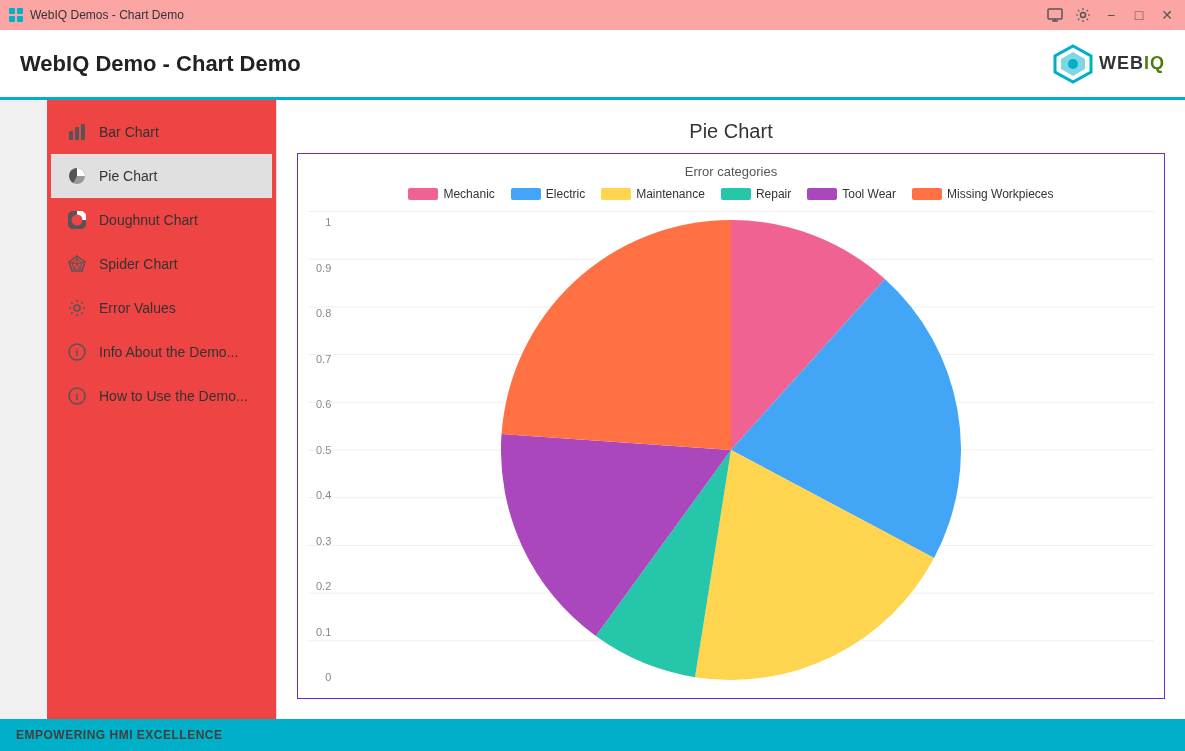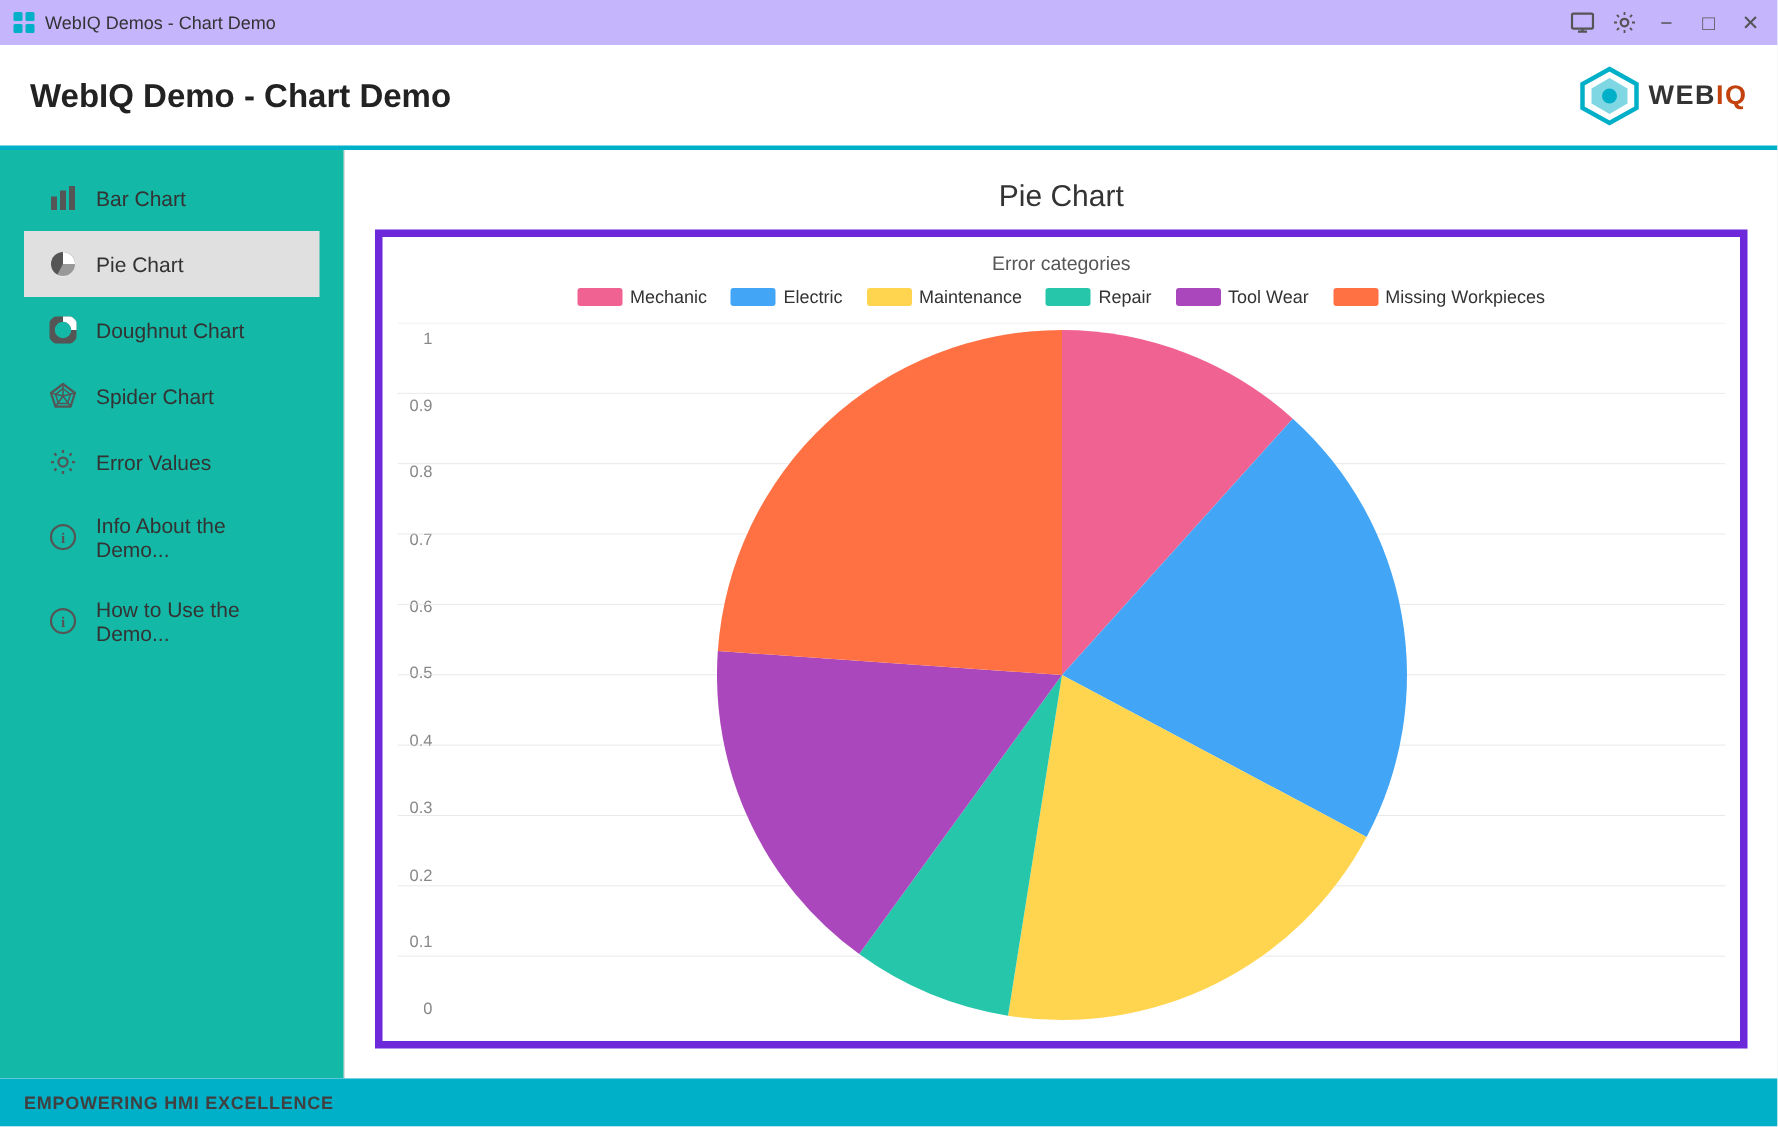--- a/index.html
+++ b/index.html
@@ -1,20 +1,20 @@
 <!DOCTYPE html>
 <html><head>
   <meta charset="utf-8">
   <style>
     * { margin: 0; padding: 0; box-sizing: border-box; }
     body { font-family: 'Segoe UI', Arial, sans-serif; background: #f0f0f0; width: 1185px; height: 751px; overflow: hidden; display: flex; flex-direction: column; }
 
     .title-bar {
       height: 30px;
-      background: #c4b5fd;
+      background: #fca5a5;
       display: flex;
       align-items: center;
       justify-content: space-between;
       padding: 0 8px;
       font-size: 12px;
       color: #333;
     }
     .title-bar-left { display: flex; align-items: center; gap: 6px; }
     .title-bar-right { display: flex; gap: 8px; }
     .title-bar-btn { width: 20px; height: 20px; display: flex; align-items: center; justify-content: center; cursor: pointer; font-size: 14px; color: #555; }
@@ -25,35 +25,36 @@
       display: flex;
       align-items: center;
       justify-content: space-between;
       padding: 0 20px;
       border-bottom: 3px solid #00b0c8;
     }
     .app-title { font-size: 22px; font-weight: 700; color: #222; }
     .logo { display: flex; align-items: center; gap: 6px; }
     .logo-icon { width: 40px; height: 40px; }
     .logo-text { font-size: 18px; font-weight: 700; color: #333; letter-spacing: 1px; }
-    .logo-text span { color: #c2410c; }
+    .logo-text span { color: #4d7c0f; }
 
     .main-area {
       display: flex;
       flex: 1;
       overflow: hidden;
     }
 
     .sidebar {
       width: 230px;
-      background: #14b8a6;
+      background: #ef4444;
       border-right: 1px solid #ddd;
-      padding: 10px 16px;
+      padding: 10px 4px;
       display: flex;
       flex-direction: column;
+      margin-left: 47px;
     }
     .sidebar-item {
       display: flex;
       align-items: center;
       gap: 12px;
       padding: 12px 16px;
       cursor: pointer;
       font-size: 14px;
       color: #333;
     }
@@ -72,21 +73,21 @@
       font-size: 20px;
       font-weight: 500;
       margin-bottom: 10px;
       color: #333;
     }
     .chart-container {
       flex: 1;
       display: flex;
       flex-direction: column;
       align-items: center;
-      border: 5px solid #6d28d9;
+      border: 1px solid #6d28d9;
       padding: 10px;
     }
     .chart-subtitle {
       font-size: 13px;
       color: #555;
       margin-bottom: 8px;
       font-weight: 500;
     }
     .legend {
       display: flex;

